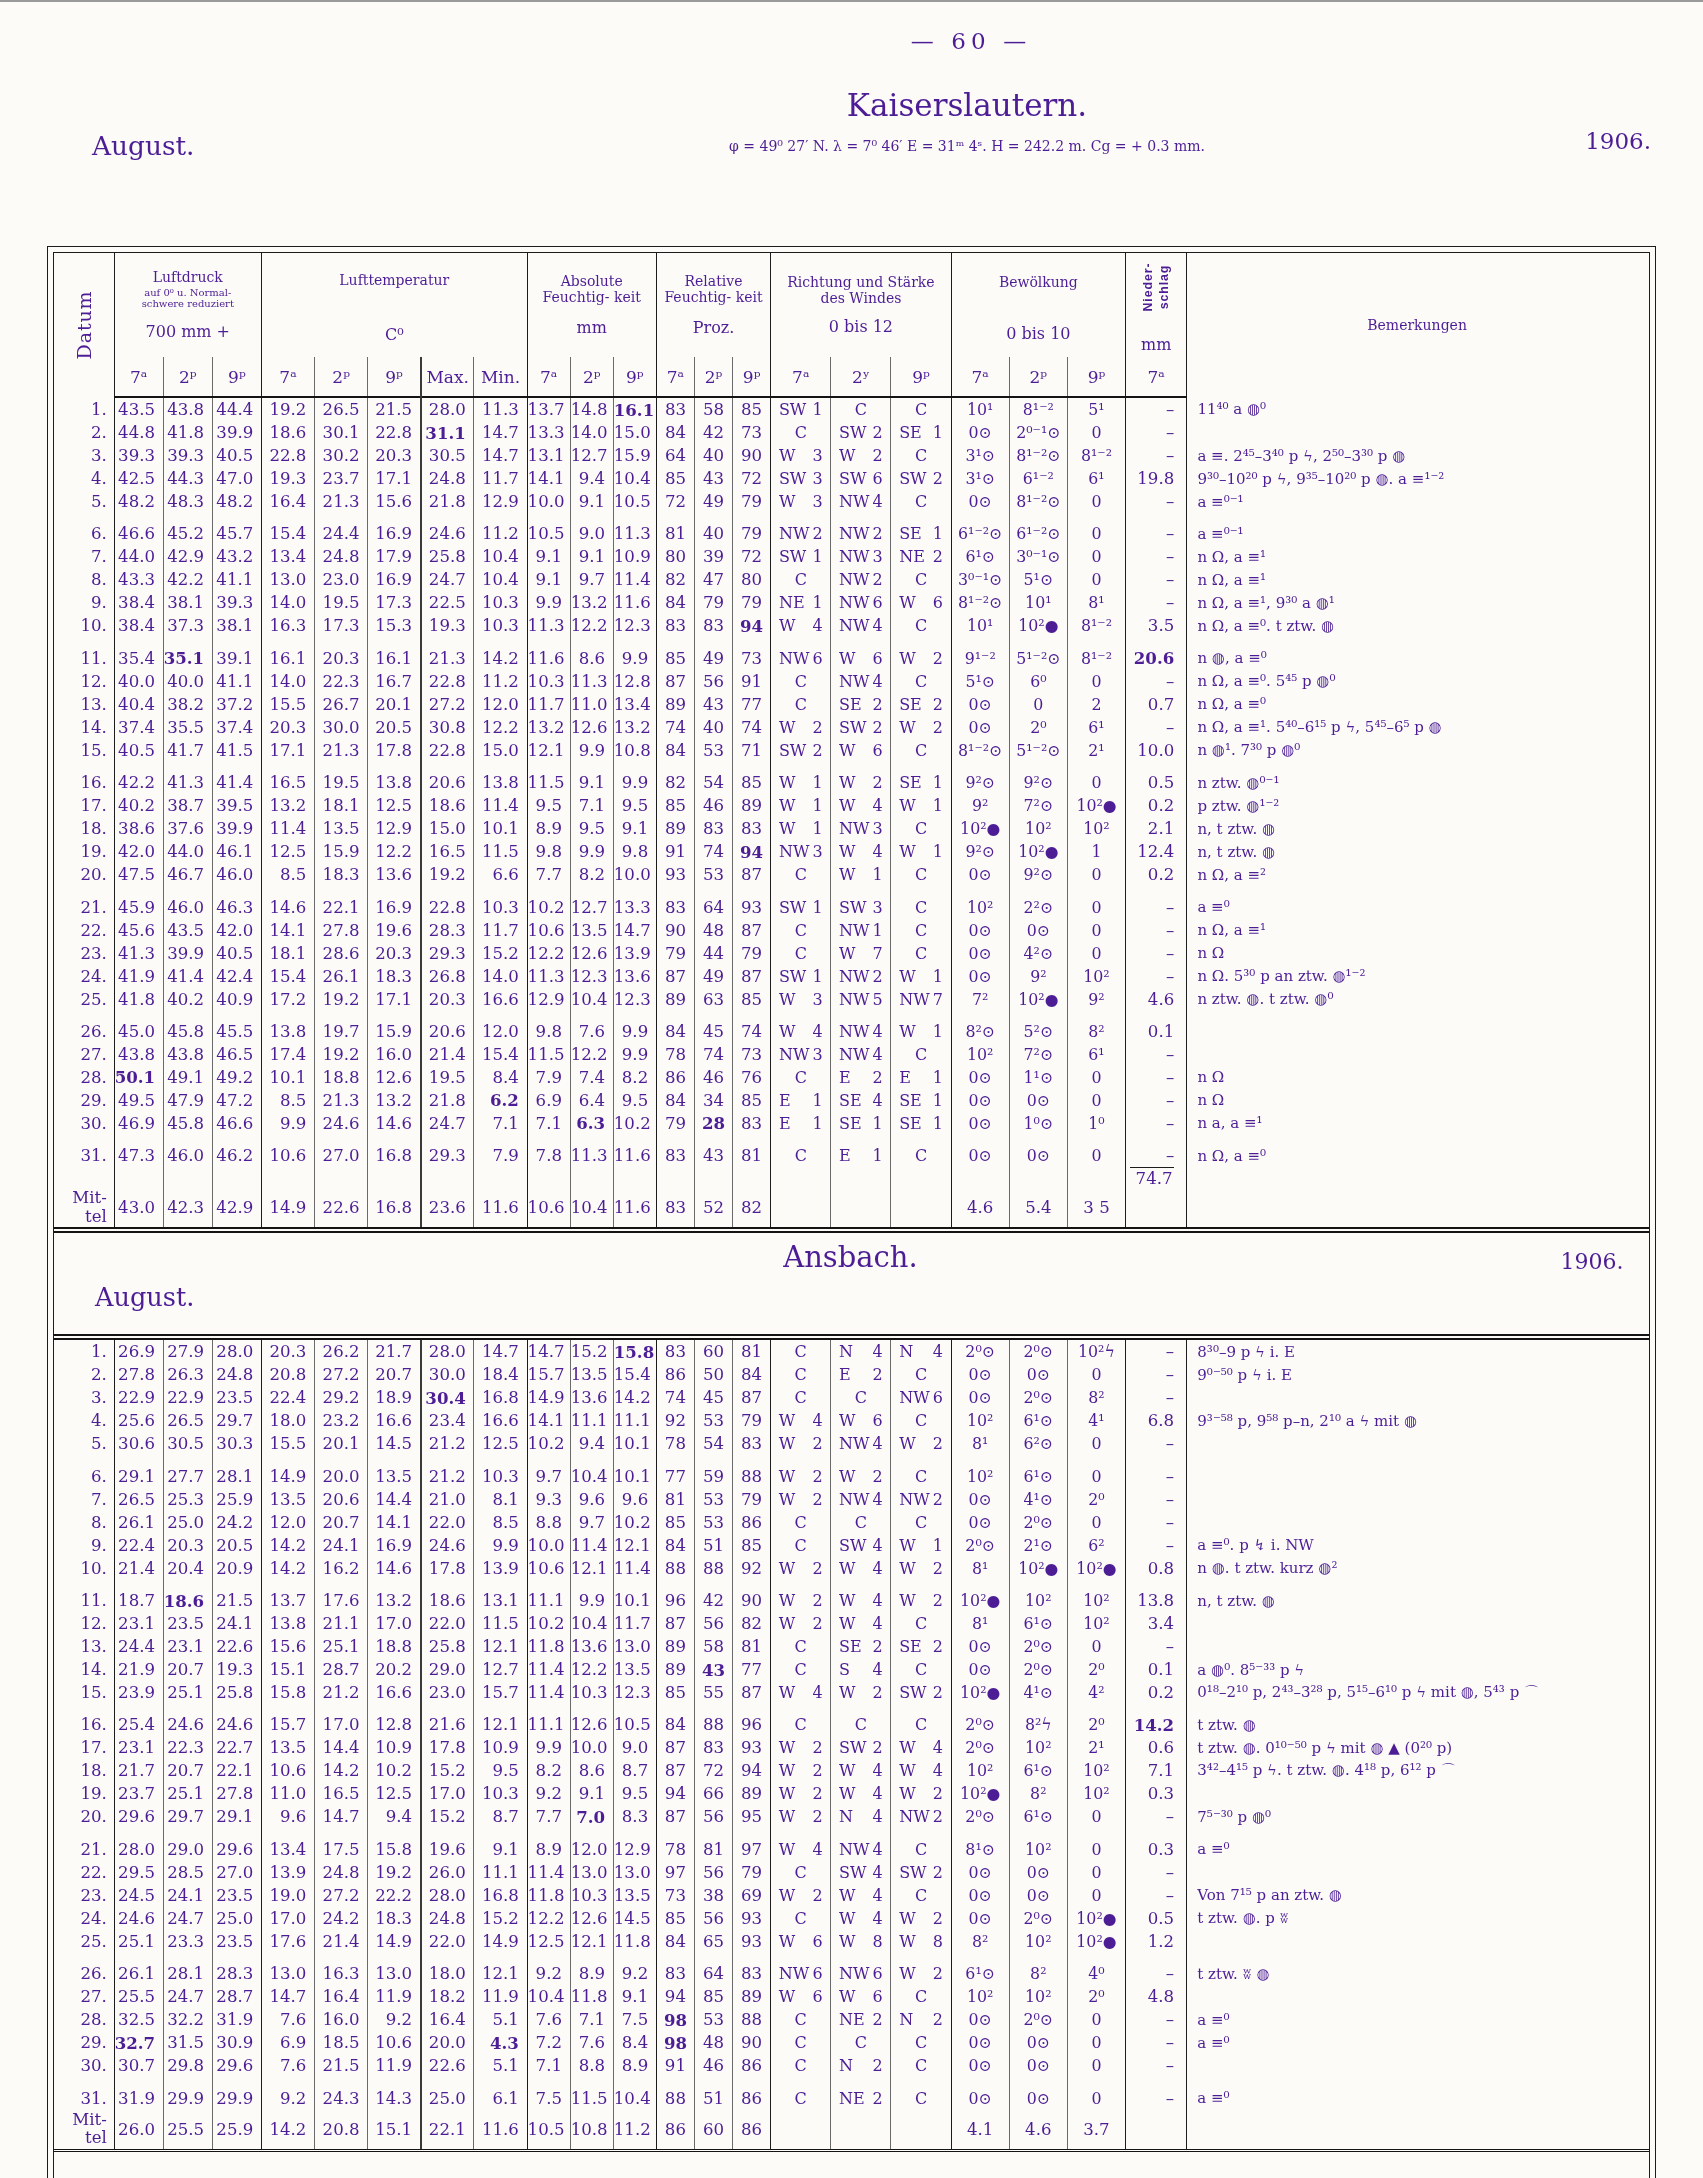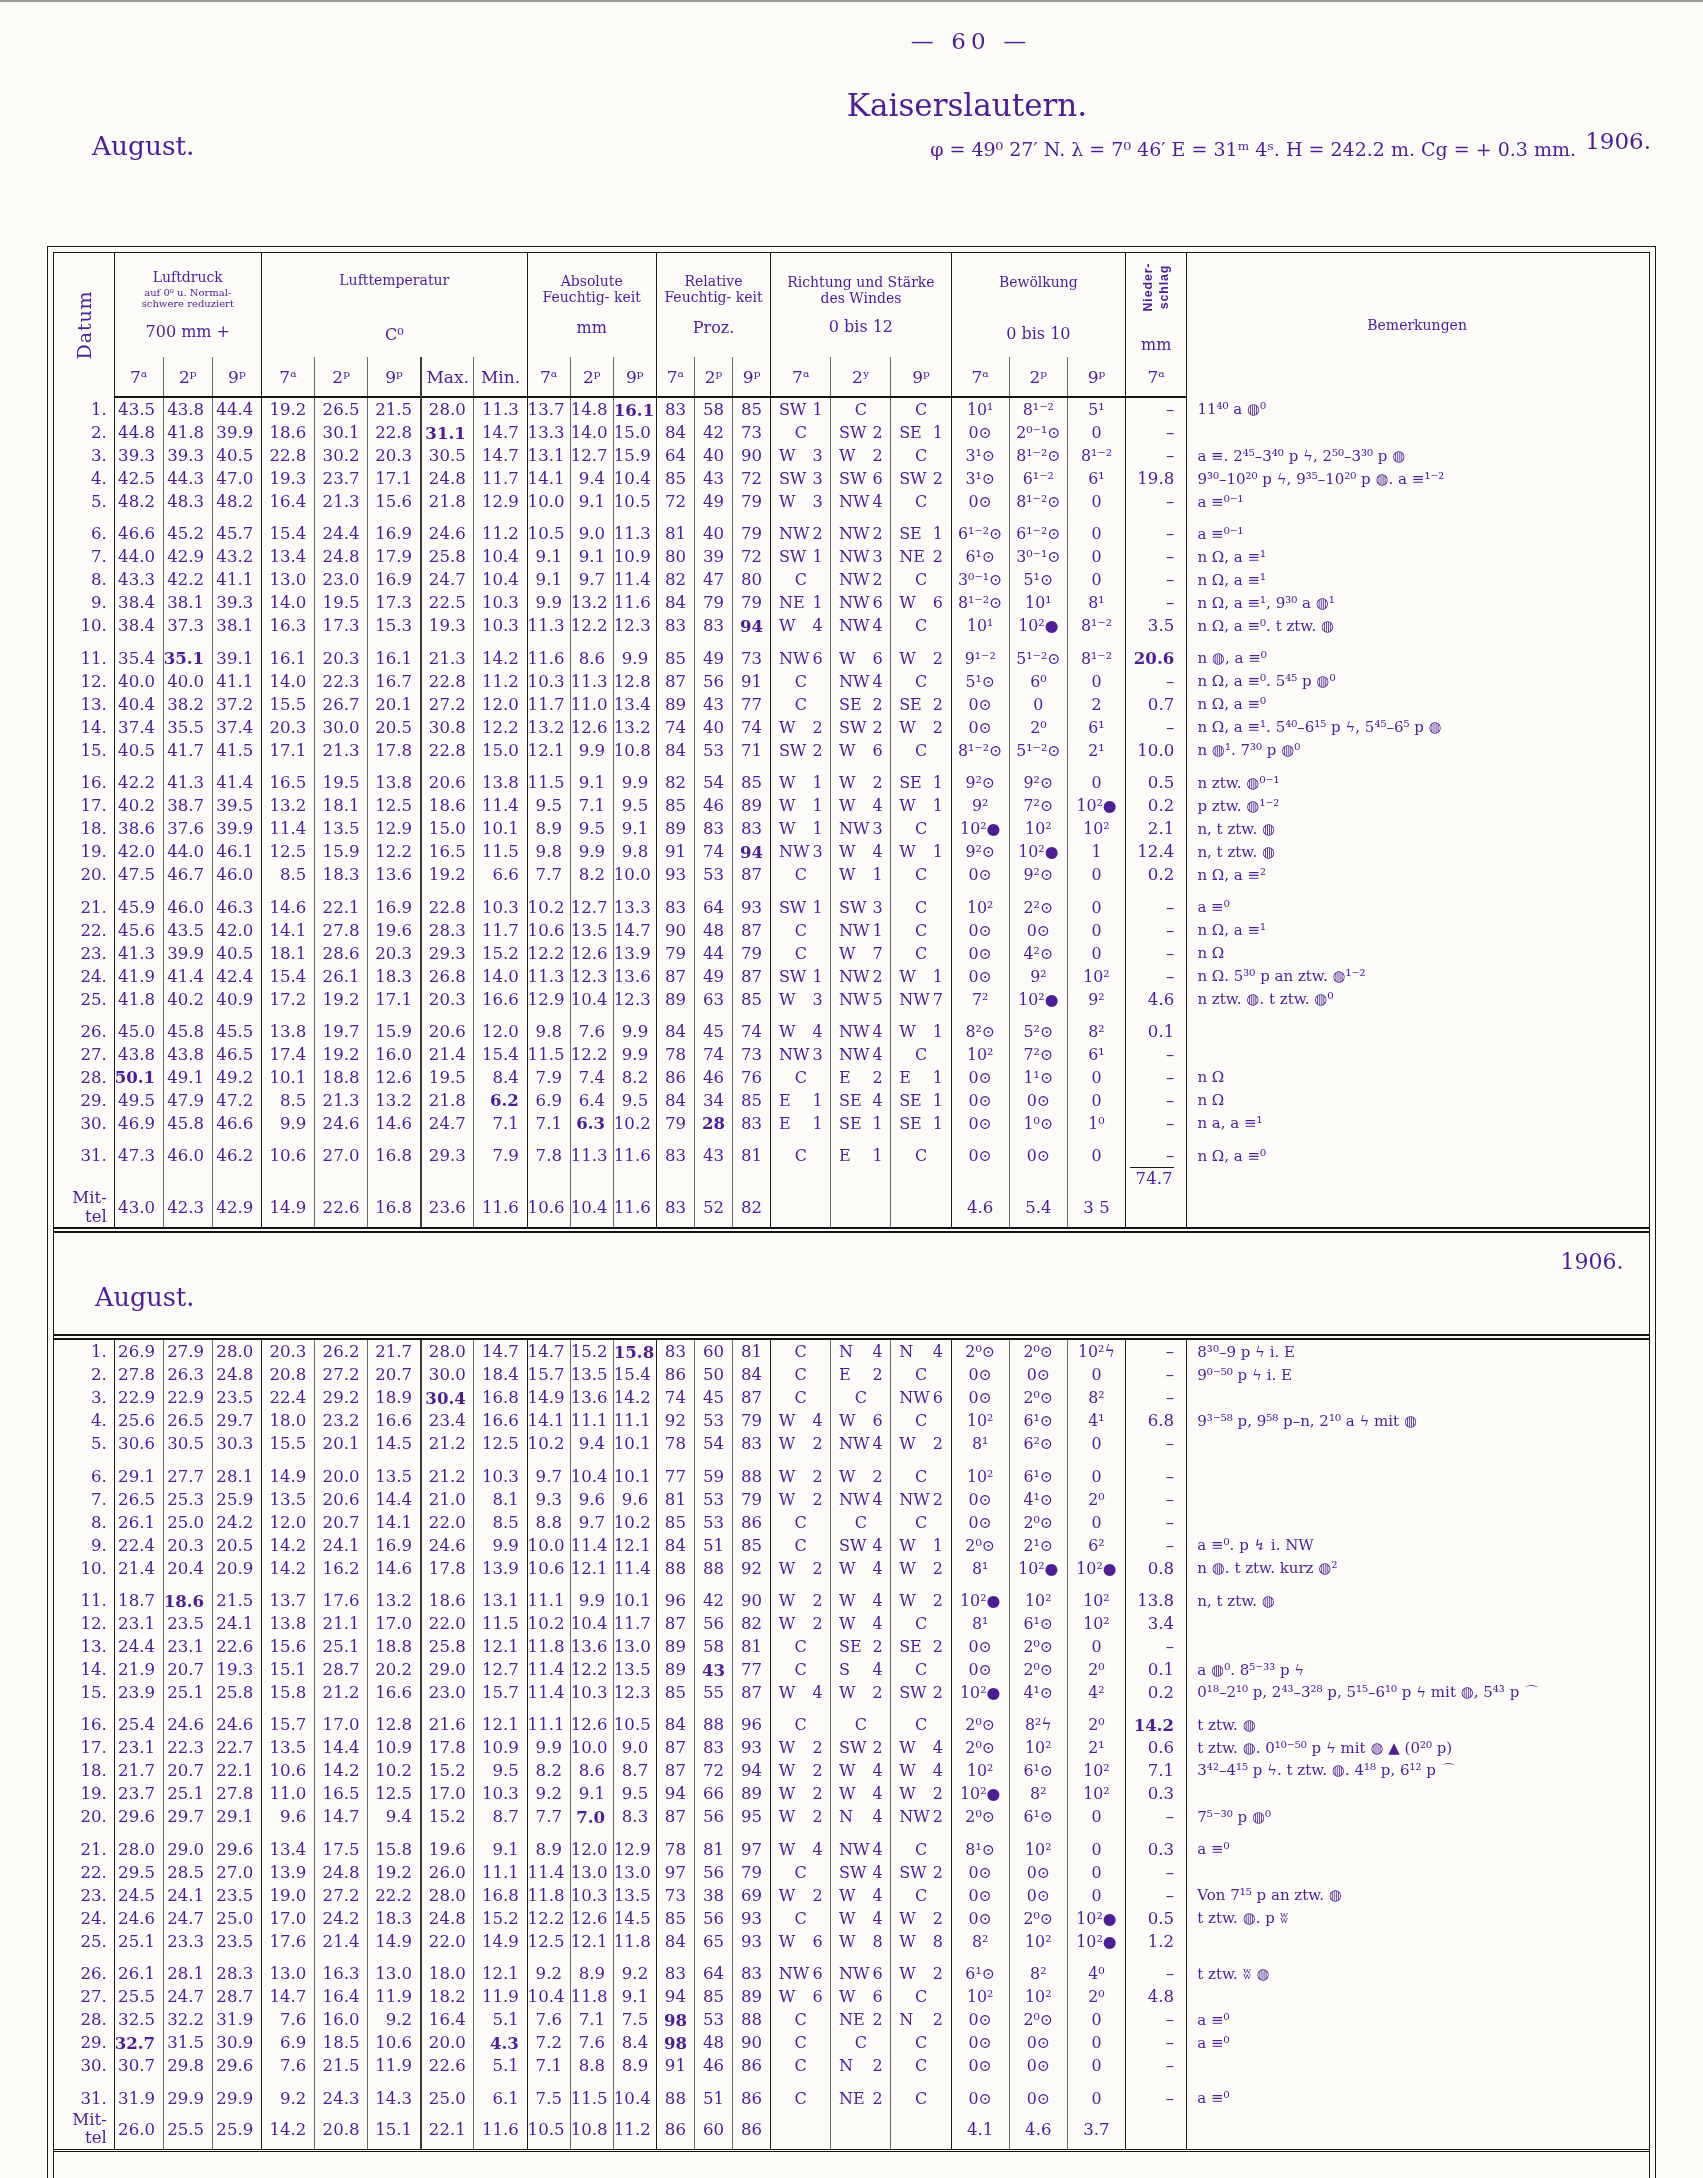--- a/index.html
+++ b/index.html
@@ -6,21 +6,21 @@
   .sheet {
     position:relative; width:1704px; height:2178px; margin:2px auto;
     background:#fcfbf7; color:#4c1d95;
     font-family:"DejaVu Serif", serif;
     overflow:hidden;
   }
   .pageno { position:absolute; top:25.6px; left:843px; width:256px; text-align:center;
             font-size:23px; letter-spacing:5.1px; }
   .k-title { position:absolute; top:85px; left:0; width:1934px; text-align:center; font-size:31px; }
   .k-month { position:absolute; top:128px; left:92px; font-size:26.4px; }
-  .k-coords { position:absolute; top:136px; left:358px; width:1218px; text-align:right; font-size:19px; }
+  .k-coords { position:absolute; top:136px; left:358px; width:1218px; text-align:center; font-size:14px; }
   .k-year  { position:absolute; top:126px; right:53px; font-size:23px; }
 
   .frame { position:absolute; left:53px; top:250px; width:1595px; border:1.7px solid #1c1c1c; }
   .frame::before { content:""; position:absolute; inset:-6.8px; border:1.7px solid #1c1c1c; pointer-events:none; }
 
   table { border-collapse:collapse; table-layout:fixed; width:1593px; }
   td, th { padding:0; font-weight:normal; overflow:hidden; white-space:nowrap; }
 
   
   .gl { border-left:1.7px solid #1c1c1c; }
@@ -1494,20 +1494,21 @@
             <td class="bew gl">4.6</td>
             <td class="bew sl">5.4</td>
             <td class="bew sl">3 5</td>
             <td class="num gl n"></td>
             <td class="bem gl"></td>
           </tr>
         </tbody>
     </table>
 
     <div class="band">
+      <div class="a-title">Ansbach.</div>
       <div class="a-month">August.</div>
       <div class="a-year">1906.</div>
     </div>
 
     <table>
       <colgroup id="cg1">
           <col style="width: 60px;">
           <col style="width: 49px;">
           <col style="width: 49px;">
           <col style="width: 49px;">

